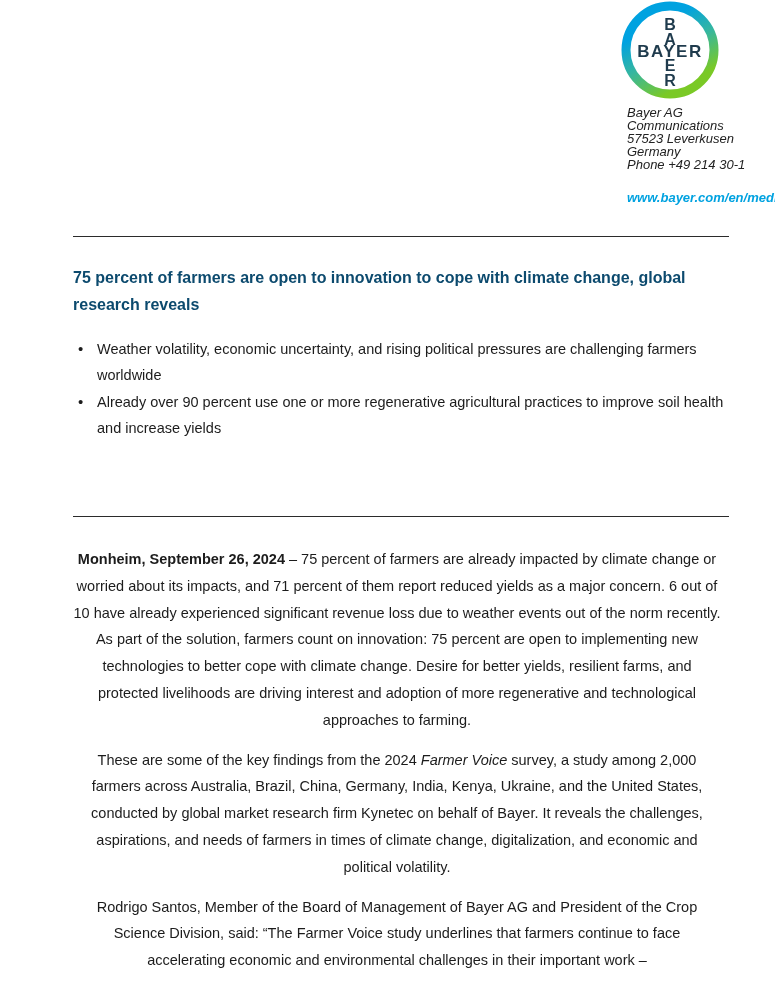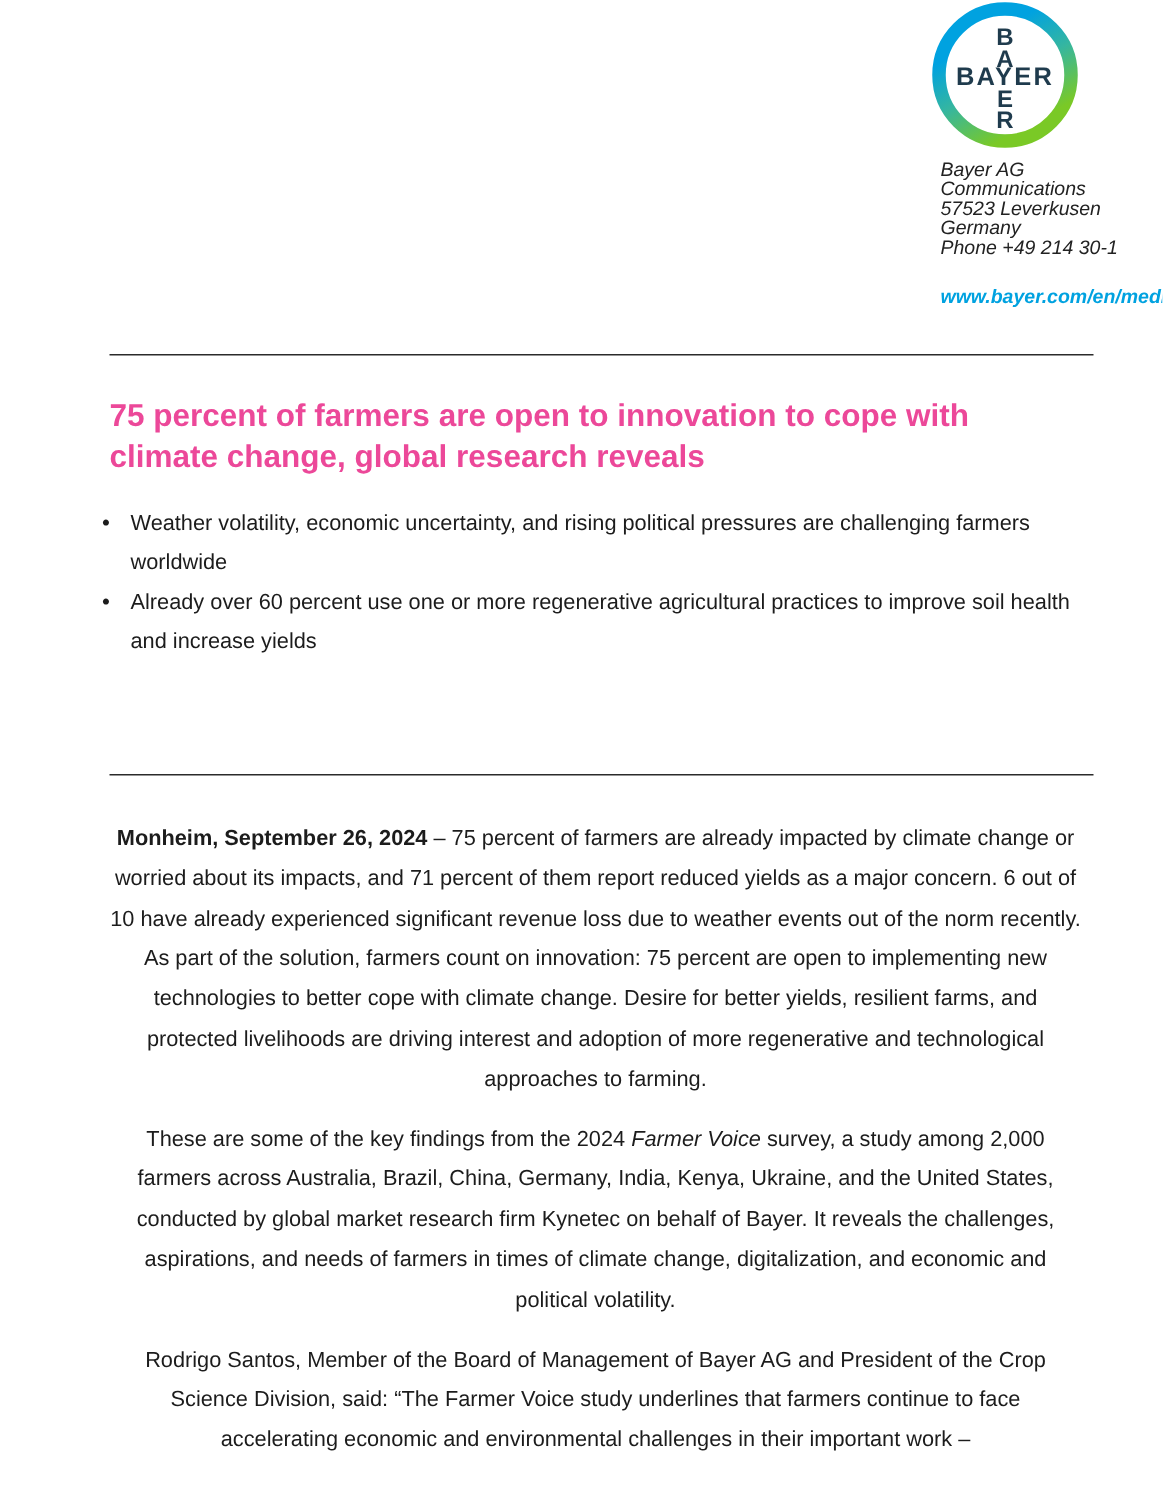--- a/index.html
+++ b/index.html
@@ -35,27 +35,27 @@
   }
 
   
   .rule { position: absolute; left: 73px; width: 656px; border-top: 1.6px solid #2b2b2b; }
   .rule-1 { top: 236px; }
   .rule-2 { top: 516px; }
 
   
   .headline {
     position: absolute; top: 264px; left: 73px; width: 648px;
-    font-size: 21px; font-weight: bold; color: #ec4899;
+    font-size: 16px; font-weight: bold; color: #0c4a6e;
     line-height: 27px;
   }
 
   
   .highlights {
-    position: absolute; top: 336px; left: 63px; width: 672px;
+    position: absolute; top: 336px; left: 73px; width: 672px;
     list-style: none;
   }
   .highlights li {
     position: relative; padding-left: 24px;
     font-size: 14.5px; line-height: 26.4px; color: #1c1c1c;
   }
   .highlights li::before {
     content: "\2022";
     position: absolute; left: 5px; top: 0;
     font-size: 15px;
@@ -104,21 +104,21 @@
     <a href="#">www.bayer.com/en/media</a>
   </div>
 
 
   <div class="rule rule-1"></div>
 
   <h1 class="headline">75 percent of farmers are open to innovation to cope with climate change, global research reveals</h1>
 
   <ul class="highlights">
     <li>Weather volatility, economic uncertainty, and rising political pressures are challenging farmers worldwide</li>
-    <li>Already over 60 percent use one or more regenerative agricultural practices to improve soil health and increase yields</li>
+    <li>Already over 90 percent use one or more regenerative agricultural practices to improve soil health and increase yields</li>
   </ul>
 
   <div class="rule rule-2"></div>
 
   <div class="body-copy">
     <p><span class="b">Monheim, September 26, 2024</span><span> – 75 percent of farmers are already impacted by climate change or worried about its impacts, and 71 percent of them report reduced yields as a major concern. 6 out of 10 have already experienced significant revenue loss due to weather events out of the norm recently. As part of the solution, farmers count on innovation: 75 percent are open to implementing new technologies to better cope with climate change. Desire for better yields, resilient farms, and protected livelihoods are driving interest and adoption of more regenerative and technological approaches to farming.</span></p>
     <p><span>These are some of the key findings from the 2024 </span><span class="i">Farmer Voice</span><span> survey, a study among 2,000 farmers across Australia, Brazil, China, Germany, India, Kenya, Ukraine, and the United States, conducted by global market research firm Kynetec on behalf of Bayer. It reveals the challenges, aspirations, and needs of farmers in times of climate change, digitalization, and economic and political volatility.</span></p>
     <p><span>Rodrigo Santos, Member of the Board of Management of Bayer AG and President of the Crop Science Division, said: “The Farmer Voice study underlines that farmers continue to face accelerating economic and environmental challenges in their important work –</span></p>
   </div>
 

